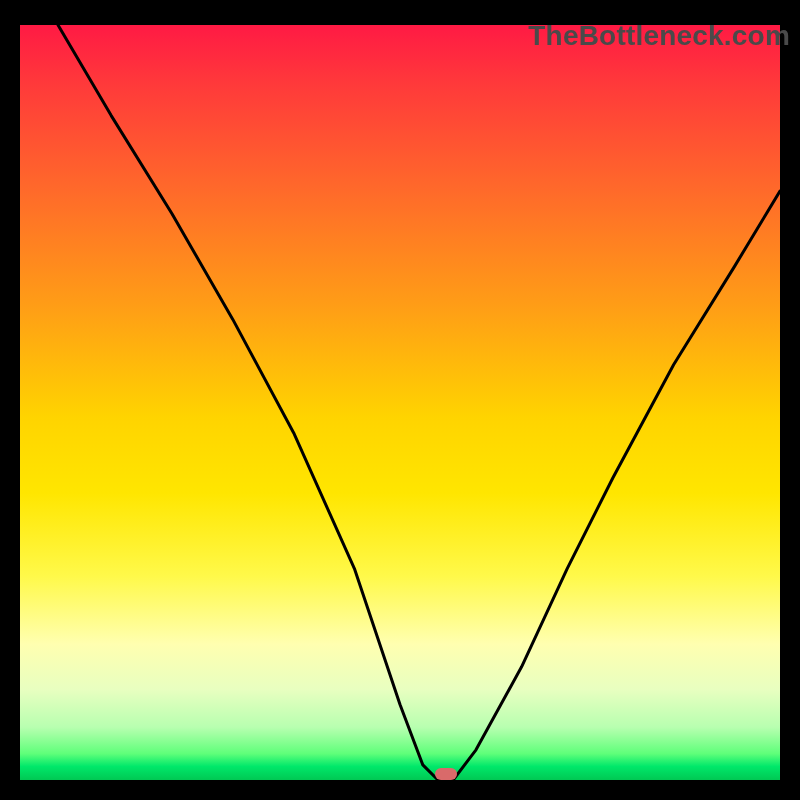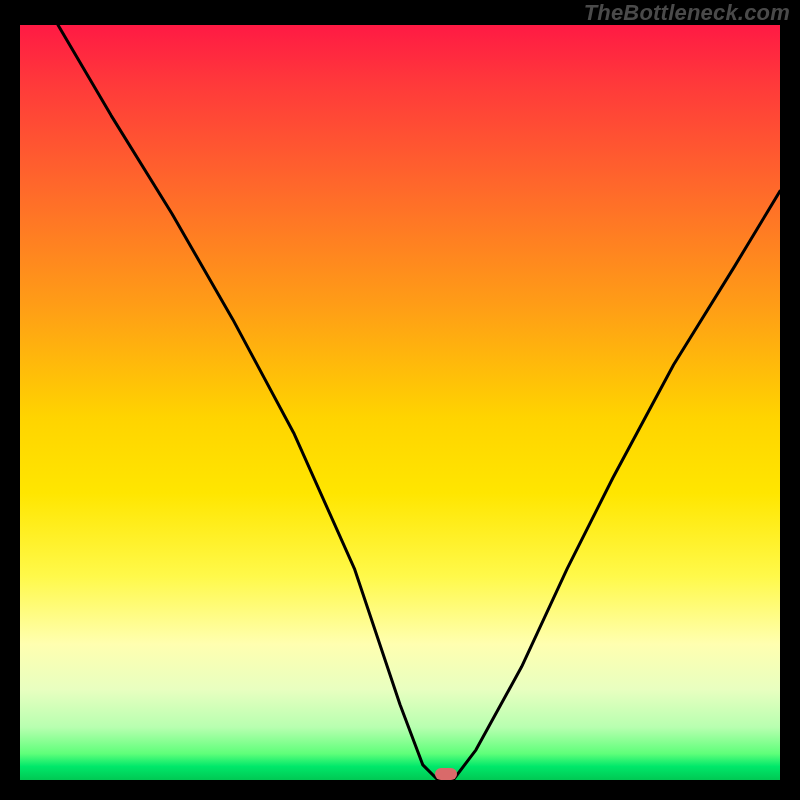--- a/index.html
+++ b/index.html
@@ -12,28 +12,27 @@
     overflow: hidden;
   }
   .frame {
     position: relative;
     width: 800px;
     height: 800px;
     box-sizing: border-box;
   }
   .watermark {
     position: absolute;
-    top: 0;
+    top: 20px;
     right: 10px;
     color: #4a4a4a;
-    font-size: 22px;
+    font-size: 28px;
     font-weight: 600;
     letter-spacing: 0.2px;
     z-index: 5;
-    font-style: italic;
   }
   .plot-area {
     position: absolute;
     left: 20px;
     top: 25px;
     width: 760px;
     height: 755px;
     background: linear-gradient(to bottom,
       #ff1a44 0%,
       #ff3a3a 8%,

